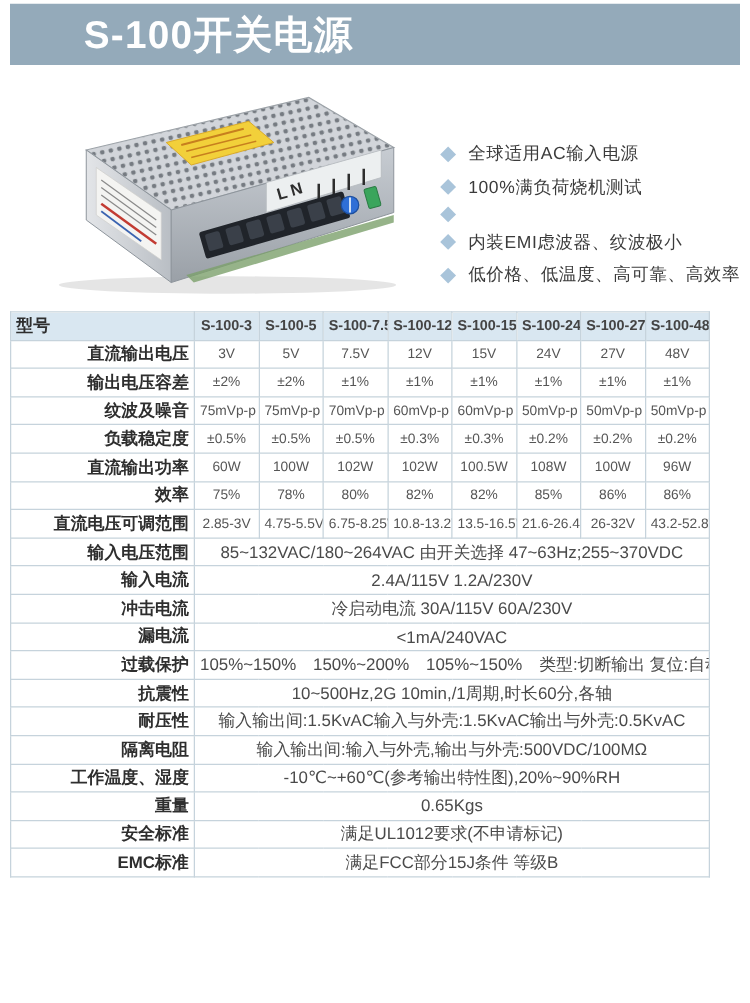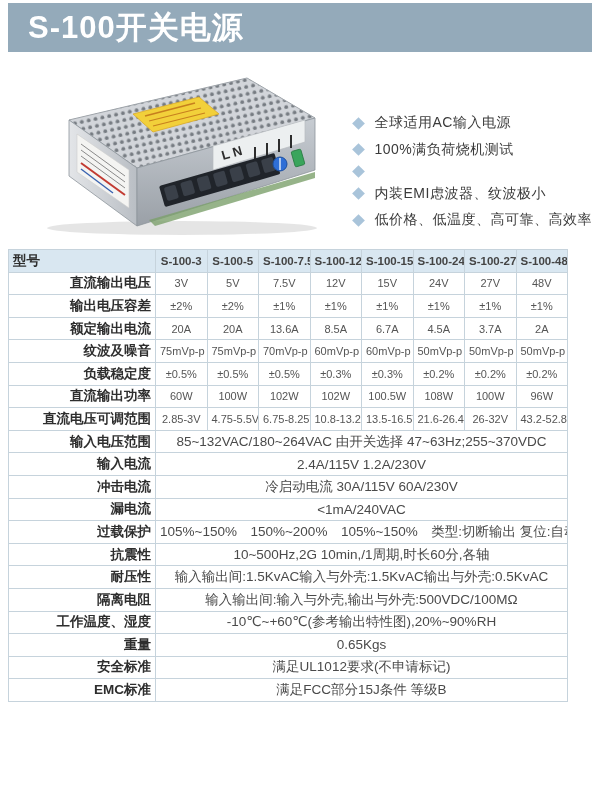--- a/index.html
+++ b/index.html
@@ -9,21 +9,21 @@
     --border:#C6D3DC;
     --text_dark:#333333;
     --text_val:#555555;
   }
   *{margin:0;padding:0;box-sizing:border-box;}
   html,body{width:600px;background:#ffffff;font-family:"Liberation Sans","DejaVu Sans",sans-serif;color:var(--text_dark);}
   .page{width:600px;height:802px;overflow:hidden;background:#fff;}
 
   
   .banner{margin:3px 8px 0;height:49px;background:var(--banner_bg);display:flex;align-items:center;padding-left:20px;}
-  .banner-title{color:#ffffff;font-size:31px;font-weight:bold;letter-spacing:1px;}
+  .banner-title{color:#ffffff;font-size:31px;font-weight:bold;letter-spacing:1px;margin-left:39px;}
 
   
   .top-section{display:flex;margin:6px 8px 0;height:184px;}
   .photo-wrap{width:330px;display:flex;align-items:flex-start;justify-content:center;padding-top:10px;}
   .features{flex:1;padding:56px 0 0 28px;}
   .feature-item{list-style:none;display:flex;align-items:center;margin-bottom:8.5px;}
   .diamond{width:9px;height:9px;background:var(--bullet);transform:rotate(45deg);margin-right:12px;flex:0 0 9px;}
   .feature-text{font-size:14px;color:#3b3b3b;letter-spacing:0.5px;white-space:nowrap;}
 
   
@@ -183,31 +183,20 @@
           <td class="val">±2%</td>
           <td class="val">±2%</td>
           <td class="val">±1%</td>
           <td class="val">±1%</td>
           <td class="val">±1%</td>
           <td class="val">±1%</td>
           <td class="val">±1%</td>
           <td class="val">±1%</td>
         </tr>
         <tr>
-          <td class="row-label">额定输出电流</td>
-          <td class="val">20A</td>
-          <td class="val">20A</td>
-          <td class="val">13.6A</td>
-          <td class="val">8.5A</td>
-          <td class="val">6.7A</td>
-          <td class="val">4.5A</td>
-          <td class="val">3.7A</td>
-          <td class="val">2A</td>
-        </tr>
-        <tr>
           <td class="row-label">纹波及噪音</td>
           <td class="val">75mVp-p</td>
           <td class="val">75mVp-p</td>
           <td class="val">70mVp-p</td>
           <td class="val">60mVp-p</td>
           <td class="val">60mVp-p</td>
           <td class="val">50mVp-p</td>
           <td class="val">50mVp-p</td>
           <td class="val">50mVp-p</td>
         </tr>
@@ -227,20 +216,31 @@
           <td class="val">60W</td>
           <td class="val">100W</td>
           <td class="val">102W</td>
           <td class="val">102W</td>
           <td class="val">100.5W</td>
           <td class="val">108W</td>
           <td class="val">100W</td>
           <td class="val">96W</td>
         </tr>
         <tr>
+          <td class="row-label">效率</td>
+          <td class="val">75%</td>
+          <td class="val">78%</td>
+          <td class="val">80%</td>
+          <td class="val">82%</td>
+          <td class="val">82%</td>
+          <td class="val">85%</td>
+          <td class="val">86%</td>
+          <td class="val">86%</td>
+        </tr>
+        <tr>
           <td class="row-label">直流电压可调范围</td>
           <td class="val">2.85-3V</td>
           <td class="val">4.75-5.5V</td>
           <td class="val">6.75-8.25V</td>
           <td class="val">10.8-13.2V</td>
           <td class="val">13.5-16.5V</td>
           <td class="val">21.6-26.4V</td>
           <td class="val">26-32V</td>
           <td class="val">43.2-52.8V</td>
         </tr>

